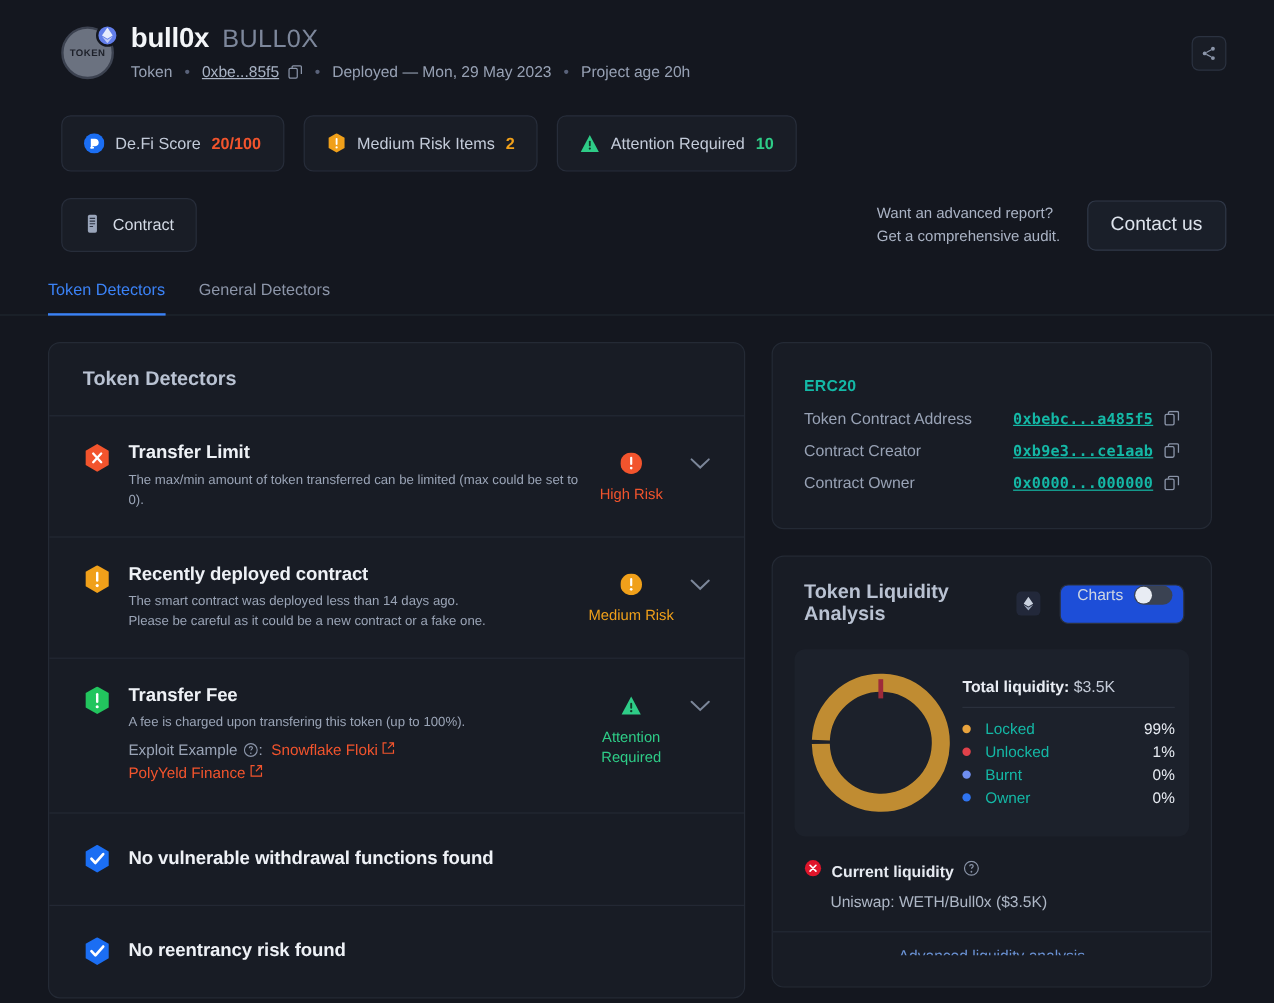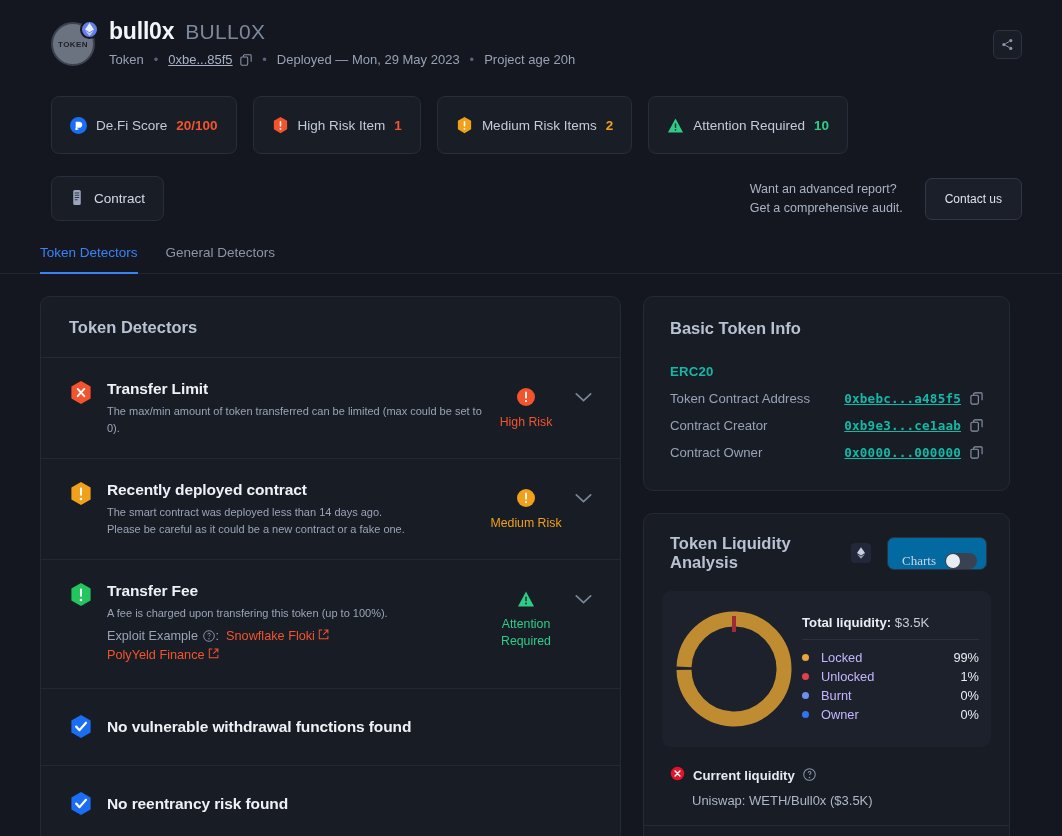--- a/index.html
+++ b/index.html
@@ -42,21 +42,21 @@
   .copy-ic { display: inline-flex; margin-left: 4px; vertical-align: -2px; cursor: pointer; }
   .share-btn {
     width: 29px; height: 29px; border: 1px solid #2b3240; border-radius: 6px;
     background: #191d26; display: flex; align-items: center; justify-content: center;
     cursor: pointer; flex: 0 0 auto; margin-top: 14px;
   }
 
   
   .badges { display: flex; gap: 16px; padding: 29px 40px 0 51px; }
   .badge {
-    height: 58px; border: 1px solid #272d3a; border-radius: 8px;
+    height: 47px; border: 1px solid #272d3a; border-radius: 8px;
     background: #191d26; display: flex; align-items: center; gap: 9px;
     padding: 0 18px; font-size: 13.5px; color: #c3cbd9; white-space: nowrap;
   }
   .badge .num { font-weight: 700; }
   .ic-hex {
     width: 17px; height: 17px; display: flex; align-items: center;
     justify-content: center; flex: 0 0 auto;
   }
 
   
@@ -65,21 +65,21 @@
   }
   .contract-btn {
     height: 45px; border: 1px solid #272d3a; border-radius: 8px; background: #191d26;
     display: flex; align-items: center; gap: 10px; padding: 0 18px;
     font-size: 13.5px; color: #d4dae5; cursor: pointer;
   }
   .adv-wrap { margin-left: auto; display: flex; align-items: center; gap: 22px; }
   .adv-text { text-align: left; font-size: 12.5px; line-height: 1.45; color: #aab3c4; }
   .contact-btn {
     height: 42px; padding: 0 19px; border: 1px solid #303848; border-radius: 7px;
-    background: #1a1f29; color: #dde3ec; font-size: 12px; cursor: pointer;
+    background: #1a1f29; color: #dde3ec; font-size: 16px; cursor: pointer;
     font-family: "Liberation Sans", sans-serif;
   }
 
   
   .tabs {
     display: flex; gap: 28px; padding: 24px 40px 0 40px;
     border-bottom: 1px solid #21262f; position: relative;
   }
   .tab {
     font-size: 13.5px; padding-bottom: 13px; cursor: pointer; color: #8c95a8;
@@ -151,43 +151,43 @@
 
   
   .liq-head { display: flex; align-items: center; gap: 10px; padding: 20px 22px 0 26px; }
   .liq-title { font-size: 16.5px; font-weight: 600; color: #b9c2d2; }
   .eth-chip {
     width: 20px; height: 20px; border-radius: 4px; background: #22283a;
     display: flex; align-items: center; justify-content: center; flex: 0 0 auto;
   }
   .charts-toggle {
     margin-left: 6px; height: 33px; border: 1px solid #2b3240; border-radius: 7px;
-    background: #0369a1; display: flex; align-items: flex-end; gap: 9px;
-    padding: 0 9px 0 14px; cursor: pointer; font-family: Liberation Serif, serif;
+    background: #1d4ed8; display: flex; align-items: flex-start; gap: 9px;
+    padding: 0 9px 0 14px; cursor: pointer;
   }
   .charts-toggle .lbl { font-size: 13px; color: #cfd6e2; }
   .switch {
     width: 32px; height: 16px; border-radius: 8px; background: #3a4252;
     position: relative; flex: 0 0 auto;
   }
   .switch .knob {
     position: absolute; left: 1px; top: 1px; width: 14px; height: 14px;
     border-radius: 50%; background: #e8ecf3;
   }
   .donut-box {
     margin: 19px 18px 0 18px; background: #1c212b; border-radius: 9px;
     display: flex; align-items: center; padding: 14px 12px 14px 8px;
   }
   .legend { flex: 1 1 auto; padding-left: 4px; }
   .legend-top { font-size: 13.2px; color: #e9edf4; font-weight: 700; }
   .legend-top span { font-weight: 400; color: #c5ccd9; }
   .legend-hr { height: 1px; background: #2a303c; margin: 9px 0 8px 0; }
   .lg-row { display: flex; align-items: center; height: 19px; font-size: 12.8px; }
   .lg-dot { width: 7px; height: 7px; border-radius: 50%; margin-right: 12px; flex: 0 0 auto; }
-  .lg-name { color: #c4b5fd; flex: 1 1 auto; }
+  .lg-name { color: #14b8a6; flex: 1 1 auto; }
   .lg-val { color: #e7ebf2; }
   .cur-liq { padding: 19px 26px 0 26px; }
   .cur-liq-head { display: flex; align-items: center; gap: 8px; }
   .cur-liq-title { font-size: 13.2px; font-weight: 700; color: #e6eaf1; }
   .cur-liq-sub { margin-top: 8px; font-size: 13px; color: #aeb7c6; padding-left: 22px; }
   .adv-liq-row {
     margin-top: 17px; border-top: 1px solid #242a35; padding-top: 12px;
     text-align: center; font-size: 13px; color: #6b93d6;
   }
 </style>
@@ -250,31 +250,20 @@
         <svg width="17" height="17" viewBox="0 0 18 18" aria-hidden="true">
           <circle cx="9" cy="9" r="9" fill="#1b6ef3"></circle>
           <path d="M6 5h3.6c2 0 3.4 1.4 3.4 3.2 0 2.2-1.6 3.3-3.4 3.3H7.6v2H6z" fill="#fff"></path>
           <path d="M5.6 12.8h3.2" stroke="#fff" stroke-width="1.3"></path>
         </svg>
       </span>
       <span>De.Fi Score</span>
       <span class="num" style="color:#f2542d">20/100</span>
     </div>
 
-    <div class="badge">
-      <span class="ic-hex">
-        <svg width="17" height="17" viewBox="0 0 18 20" aria-hidden="true">
-          <path d="M9 0l7.8 4.5v10L9 19l-7.8-4.5v-10z" fill="#f2542d"></path>
-          <rect x="8.1" y="4.6" width="1.8" height="7" rx=".9" fill="#fff"></rect>
-          <circle cx="9" cy="14" r="1.1" fill="#fff"></circle>
-        </svg>
-      </span>
-      <span>High Risk Item</span>
-      <span class="num" style="color:#f2542d">1</span>
-    </div>
 
     <div class="badge">
       <span class="ic-hex">
         <svg width="17" height="17" viewBox="0 0 18 20" aria-hidden="true">
           <path d="M9 0l7.8 4.5v10L9 19l-7.8-4.5v-10z" fill="#f0a01a"></path>
           <rect x="8.1" y="4.6" width="1.8" height="7" rx=".9" fill="#fff"></rect>
           <circle cx="9" cy="14" r="1.1" fill="#fff"></circle>
         </svg>
       </span>
       <span>Medium Risk Items</span>
@@ -459,21 +448,20 @@
             <div class="det-title">No reentrancy risk found</div>
           </div>
         </div>
 
       </div>
     </div>
 
     <div class="col-right">
 
       <div class="card info-card">
-        <div class="info-title">Basic Token Info</div>
 
         <div class="info-row">
           <span class="info-v">ERC20</span>
         </div>
 
         <div class="info-row">
           <span class="info-k">Token Contract Address</span>
           <span class="info-v mono">0xbebc...a485f5</span>
           <span class="info-cp">
             <svg width="13" height="13" viewBox="0 0 14 14" aria-hidden="true">

